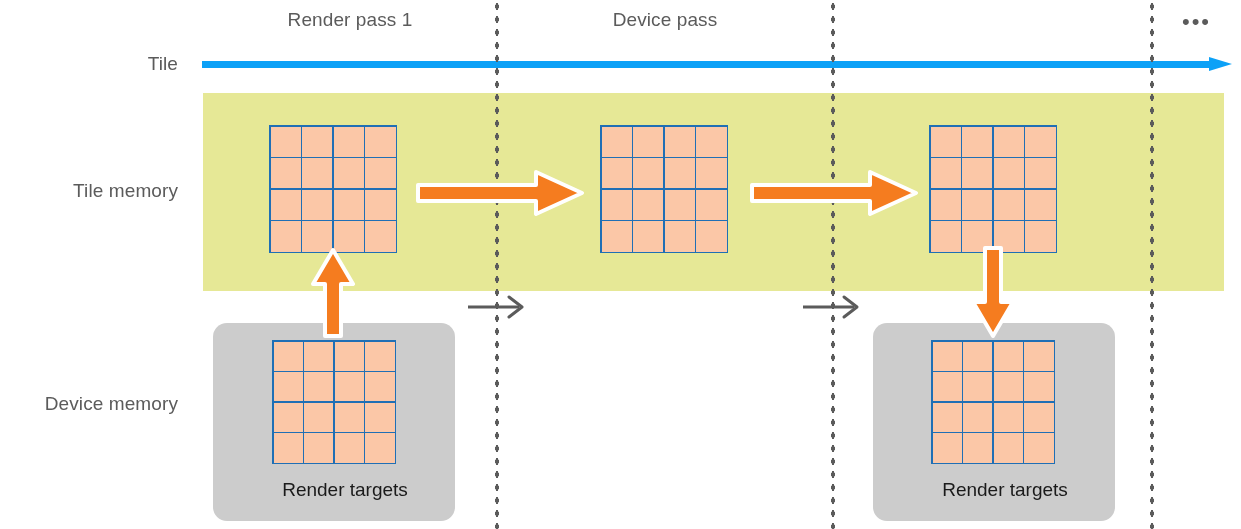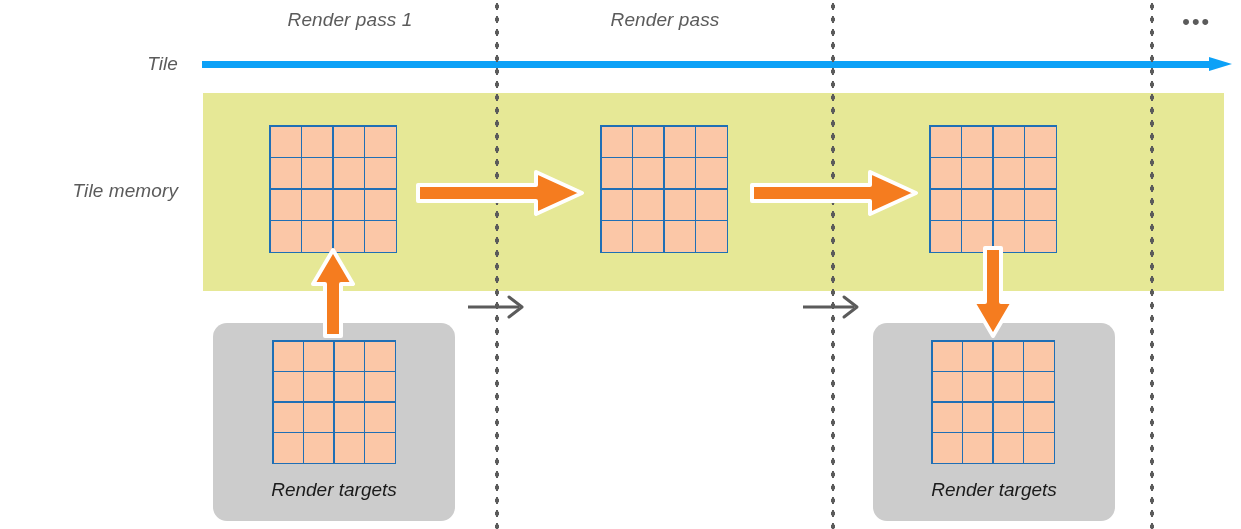--- a/index.html
+++ b/index.html
@@ -1,21 +1,21 @@
 <!DOCTYPE html>
 <html><head>
 <meta charset="utf-8">
 <style>
   html,body{margin:0;padding:0;background:#ffffff;}
   body{
     width:1241px;height:529px;position:relative;overflow:hidden;
     font-family:"Liberation Sans","DejaVu Sans",sans-serif;
     -webkit-font-smoothing:antialiased;
   }
-  .stage{position:absolute;inset:0;font-style:italic;}
+  .stage{position:absolute;inset:0;}
 
   
   .tile-band{
     position:absolute;left:203px;top:93px;width:1021px;height:198px;
     background:#E6E896;
   }
   .device-box{
     position:absolute;background:#CCCCCC;border-radius:14px;
   }
   #device-box-left{left:213px;top:323px;width:242px;height:198px;}
@@ -70,20 +70,21 @@
   #grid-tile-1{left:600px;top:125px;}
   #grid-tile-2{left:929px;top:125px;}
   .grid-device{width:124px;height:124px;}
   #grid-device-left{left:272px;top:340px;}
   #grid-device-right{left:931px;top:340px;}
 
   
   .device-caption{
     position:absolute;font-size:19px;color:#1A1A1A;text-align:center;
     white-space:nowrap;
+    padding-left:11px;
   }
   #device-caption-left{left:213px;width:242px;top:479px;}
   #device-caption-right{left:873px;width:242px;top:479px;}
 
   
   .arrow-orange{position:absolute;}
   .arrow-orange svg{display:block;overflow:visible;}
   #arrow-tile-0-1{left:418px;top:170px;width:166px;height:46px;}
   #arrow-tile-1-2{left:752px;top:170px;width:166px;height:46px;}
   #arrow-upload-left{left:310px;top:248px;width:46px;height:88px;}
@@ -99,25 +100,26 @@
 <body>
 
 <div class="stage">
 
   <div class="tile-band"></div>
 
   <div class="device-box" id="device-box-left"></div>
   <div class="device-box" id="device-box-right"></div>
 
   <div class="pass-title" id="pass-title-0">Render pass 1</div>
-  <div class="pass-title" id="pass-title-1">Render pass</div>
+  <div class="pass-title" id="pass-title-1">Device pass</div>
   <div class="pass-title" id="pass-title-ellipsis">•••</div>
 
   <div class="row-label" id="label-time">Tile</div>
   <div class="row-label" id="label-tile-memory">Tile memory</div>
+  <div class="row-label" id="label-device-memory">Device memory</div>
 
   <div class="time-axis">
     <div class="shaft"></div>
     <div class="head"></div>
   </div>
 
   <div class="divider" style="left:494px;"></div>
   <div class="divider" style="left:830px;"></div>
   <div class="divider" style="left:1149px;"></div>
 

